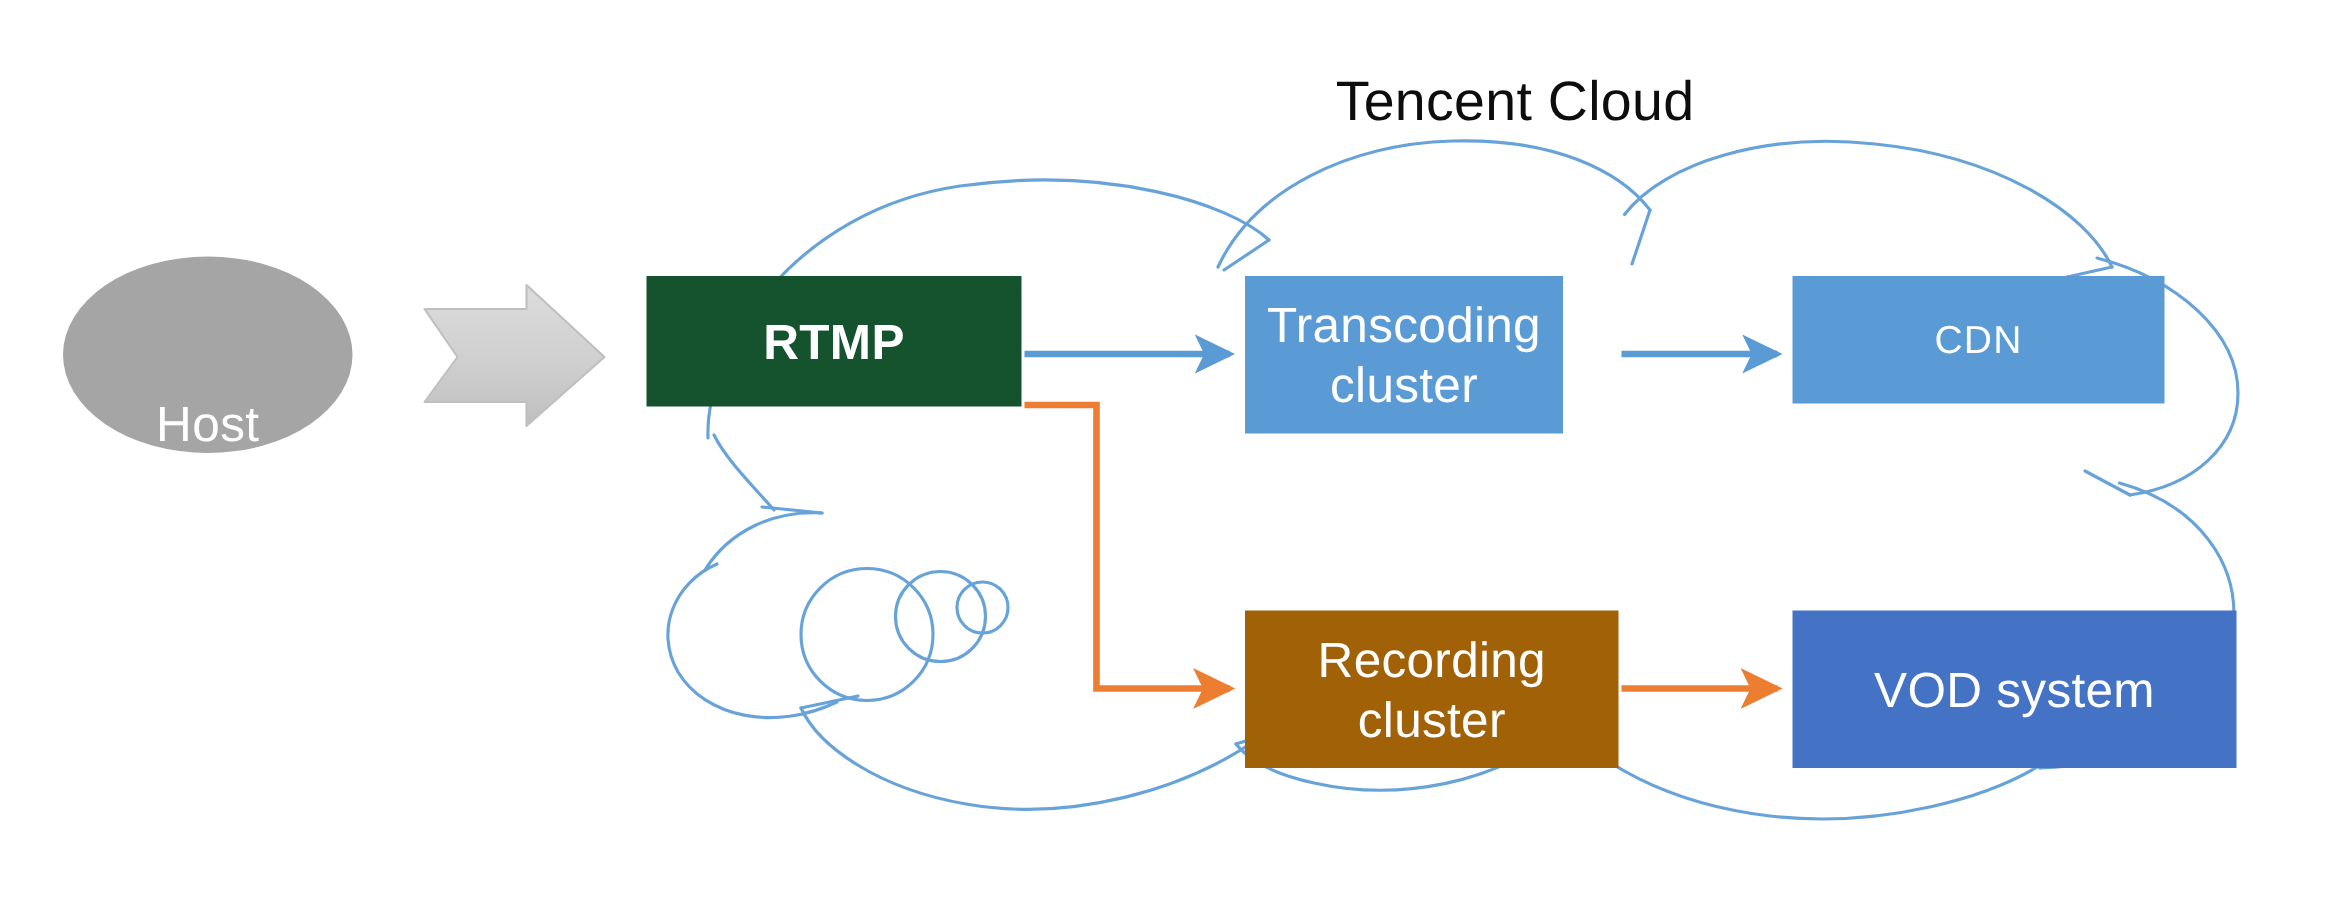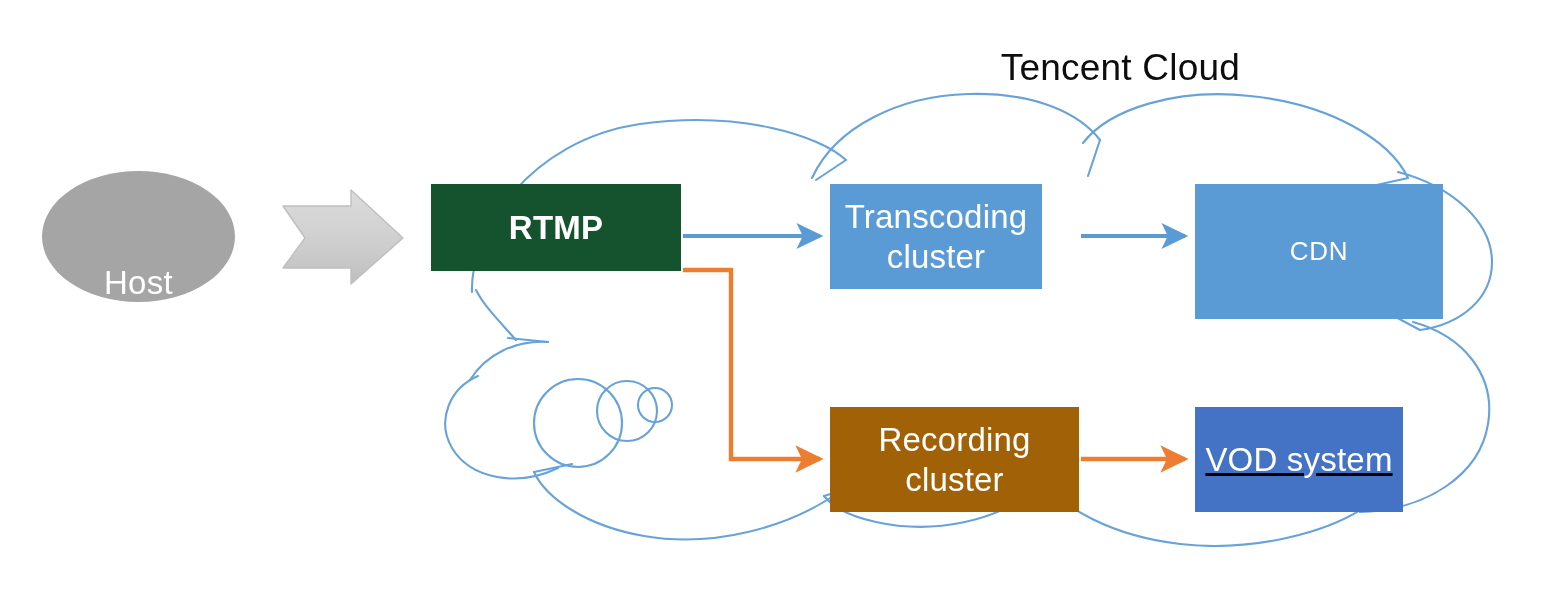--- a/index.html
+++ b/index.html
@@ -26,21 +26,21 @@
     width: 1550px;
     height: 604px;
   }
 
   
   .diagram-title {
     position: absolute;
     left: 780px;
     top: 46px;
     width: 460px;
-    text-align: right;
+    text-align: center;
     font-size: 37px;
     line-height: 44px;
     color: #0d0d0d;
     letter-spacing: 0.2px;
     white-space: nowrap;
   }
 
   
   .host-node {
     position: absolute;
@@ -79,23 +79,23 @@
     padding: 0 6px;
   }
   .proc-box.small-label .node-label {
     font-size: 26px;
     line-height: 31px;
     letter-spacing: 0.8px;
   }
 
   #box-rtmp        { left: 431px;  top: 184px; width: 250px; height: 87px; background: #14532d; font-weight: bold; }
   #box-transcoding { left: 830px;  top: 184px; width: 212px; height: 105px; background: #5b9bd5; }
-  #box-cdn         { left: 1195px; top: 184px; width: 248px; height: 135px; background: #5b9bd5; }
+  #box-cdn         { left: 1195px; top: 184px; width: 248px; height: 85px; background: #5b9bd5; }
   #box-recording   { left: 830px;  top: 407px; width: 249px; height: 105px; background: #a16207; }
-  #box-vod         { left: 1195px; top: 407px; width: 208px; height: 105px; background: #4472c4; text-decoration: underline; }
+  #box-vod         { left: 1195px; top: 407px; width: 296px; height: 105px; background: #4472c4; }
 </style>
 </head>
 <body>
 
 <div id="canvas">
 
   <svg id="vector-layer" viewBox="0 0 1550 604" xmlns="http://www.w3.org/2000/svg">
 
     <defs>
       <linearGradient id="grayArrowGrad" x1="0" y1="0" x2="0" y2="1">

